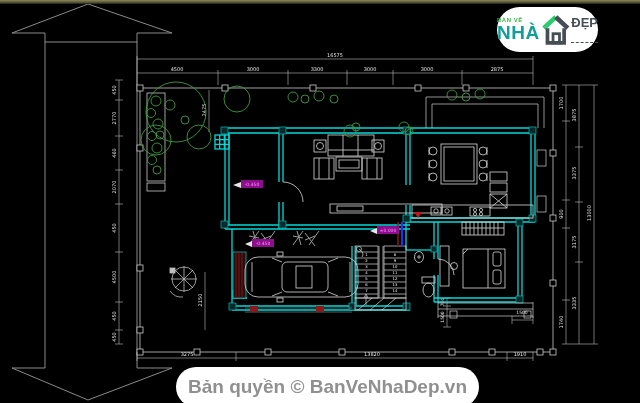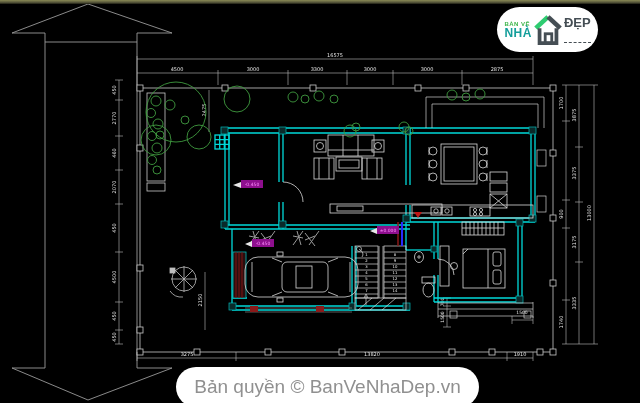--- a/index.html
+++ b/index.html
@@ -5,26 +5,26 @@
   html,body{margin:0;padding:0;background:#000;}
   #stage{position:relative;width:640px;height:403px;background:#000;overflow:hidden;
          font-family:"Liberation Sans","DejaVu Sans",sans-serif;}
   #topbar{position:absolute;left:0;top:0;width:640px;height:4px;
           background:linear-gradient(#8a8a55,#55553a 60%,#1c1c12);}
   svg text{font-family:"DejaVu Sans",sans-serif;}
   .logo{position:absolute;left:497px;top:7px;width:101px;height:45px;background:#fff;
         border-radius:24px;display:flex;align-items:center;justify-content:center;gap:1px;}
   .logo-left{display:flex;flex-direction:column;align-items:flex-start;line-height:1;}
   .logo-tag{font-size:6px;font-weight:bold;letter-spacing:.5px;}
-  .logo-main{font-size:12px;font-weight:bold;letter-spacing:.5px;}
+  .logo-main{font-size:19px;font-weight:bold;letter-spacing:.5px;}
   .logo-accent{font-size:13px;font-weight:bold;border-bottom:1px dashed #454e54;
                padding-bottom:13px;line-height:1;}
   .footer{position:absolute;left:176px;top:367px;width:303px;height:40px;background:#fff;
           border-radius:20px;display:flex;align-items:center;justify-content:center;}
-  .footer span{font-size:19px;font-weight:normal;color:#909090;}
+  .footer span{font-size:19px;font-weight:bold;color:#909090;}
 </style>
 </head>
 <body>
 
 <div id="stage">
   <div id="topbar"></div>
 
   <svg width="640" height="403" viewBox="0 0 640 403">
 
     <g stroke="#9a9a9a" stroke-width="0.9" fill="none">

